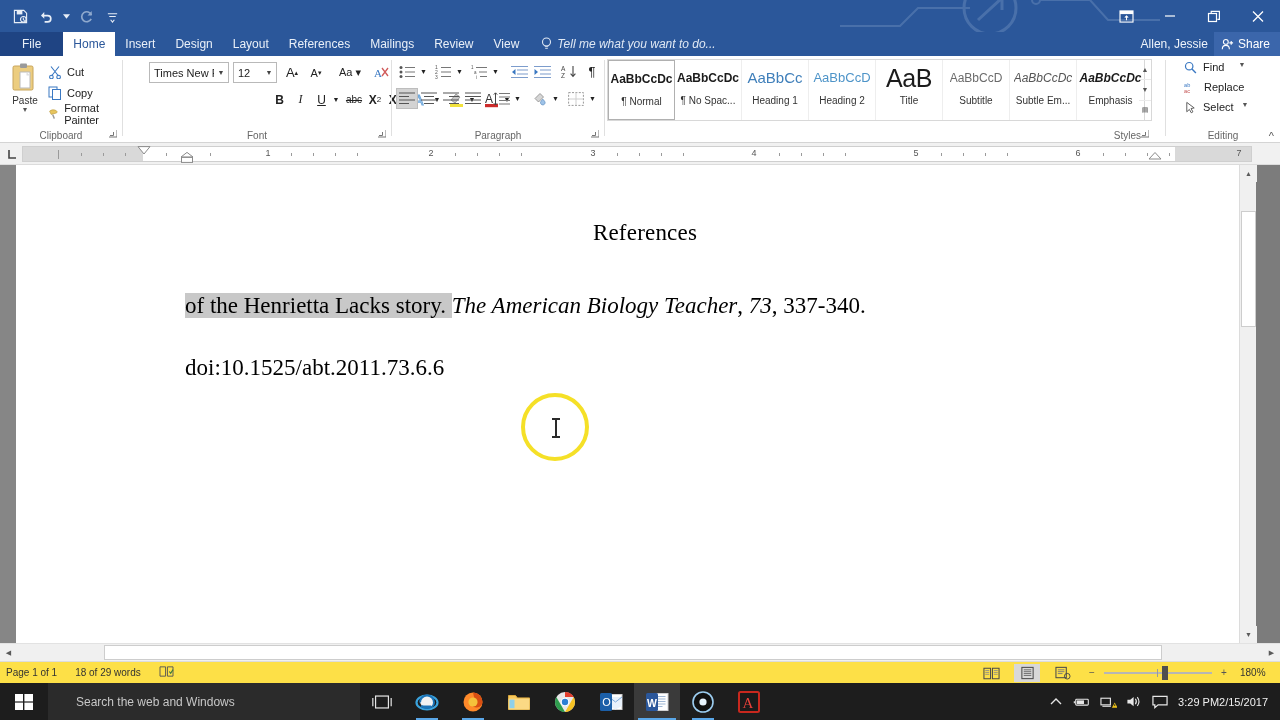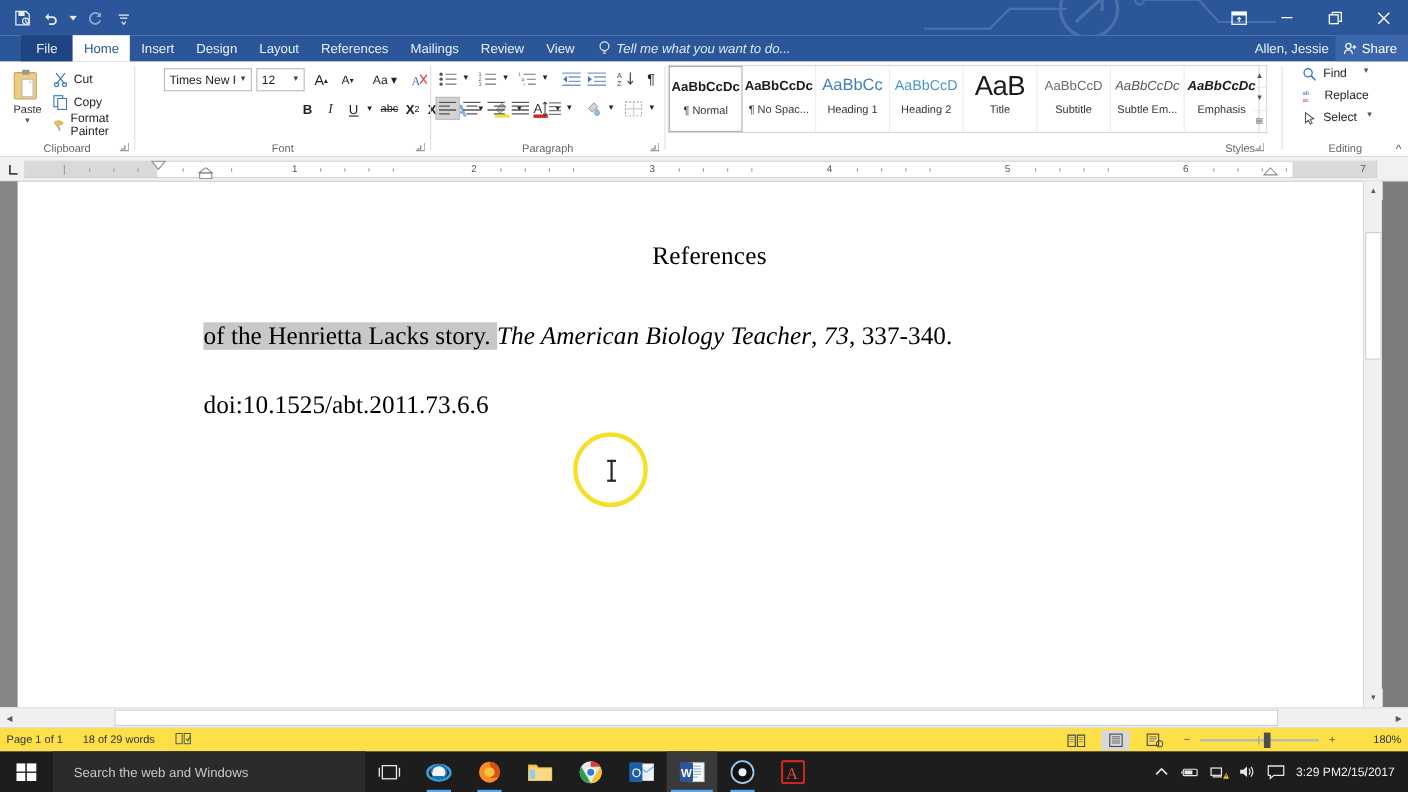--- a/index.html
+++ b/index.html
@@ -41,21 +41,21 @@
 
   
   .tabsrow {
     position: absolute; top: 32px; left: 0; width: 1280px; height: 24px;
     background: #2b579a; display: flex; align-items: stretch;
   }
   .tab {
     font-size: 12px; color: #eaf0f8; padding: 0 10px;
     display: flex; align-items: center; height: 24px; white-space: nowrap;
   }
-  .tab.file { background: #1f4483; padding: 0 14px; margin-left: 19px; }
+  .tab.file { background: #1f4483; padding: 0 22px; }
   .tab.active { background: #fff; color: #2b579a; font-weight: 400; }
   .tellme {
     display: flex; align-items: center; gap: 5px; font-size: 12px;
     color: #dfe8f4; font-style: italic; padding-left: 12px;
   }
   .userbox {
     position: absolute; right: 0; top: 0; height: 24px; display: flex; align-items: center; gap: 6px;
   }
   .username { font-size: 12px; color: #eef3fa; }
   .sharebtn {
@@ -238,33 +238,33 @@
   .viewbtn {
     width: 26px; height: 18px; display: flex; align-items: center; justify-content: center;
     color: #4a4a4a;
   }
   .viewbtn.act { background: #d8d8d8; }
   .zslider { display: flex; align-items: center; gap: 6px; }
   .ztrack { position: relative; width: 108px; height: 14px; }
   .ztrack .line { position: absolute; top: 6px; left: 0; width: 108px; height: 2px; background: #b6b6b6; }
   .ztrack .mid { position: absolute; top: 3px; left: 53px; width: 1px; height: 8px; background: #9b9b9b; }
   .ztrack .knob { position: absolute; top: 0; left: 58px; width: 6px; height: 14px; background: #4f4f4f; }
-  .zpct { width: 34px; text-align: right; color: #333; margin-left: 13px; }
+  .zpct { width: 34px; color: #333; }
 
   
   .taskbar {
     position: absolute; top: 683px; left: 0; width: 1280px; height: 37px;
     background: #1d1d1d; display: flex; align-items: center;
   }
   .startbtn {
     width: 48px; height: 37px; display: flex; align-items: center; justify-content: center;
   }
   .searchbox {
-    width: 284px; height: 37px; background: #2b2b2b; display: flex; align-items: center;
-    padding-left: 19px; font-size: 12px; color: #c7c7c7;
+    width: 312px; height: 37px; background: #2b2b2b; display: flex; align-items: center;
+    padding-left: 28px; font-size: 12px; color: #c7c7c7;
   }
   .taskview {
     width: 44px; height: 37px; display: flex; align-items: center; justify-content: center;
   }
   .tbicons { display: flex; align-items: center; height: 37px; }
   .tbicon {
     width: 46px; height: 37px; display: flex; align-items: center; justify-content: center;
     position: relative;
   }
   .tbicon.active { background: #3a3a3a; }

